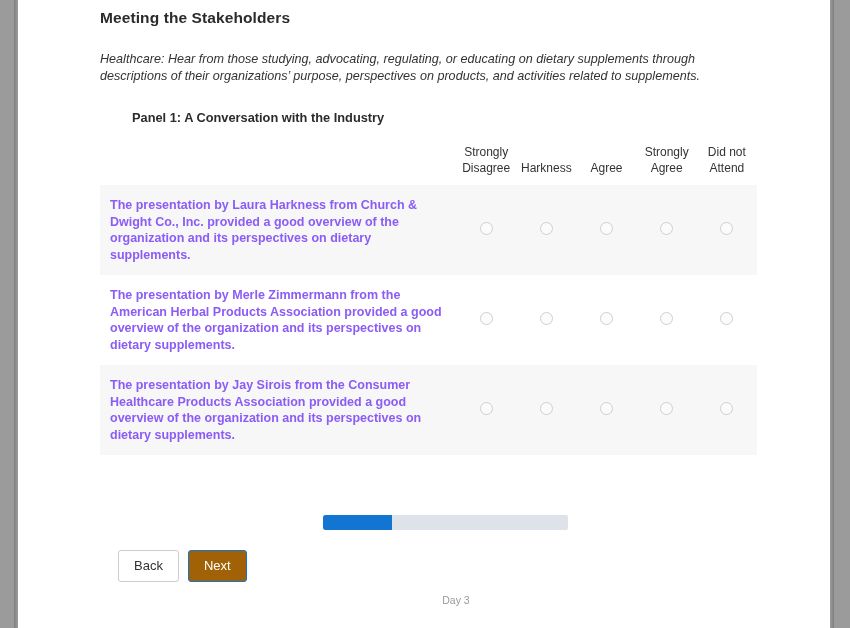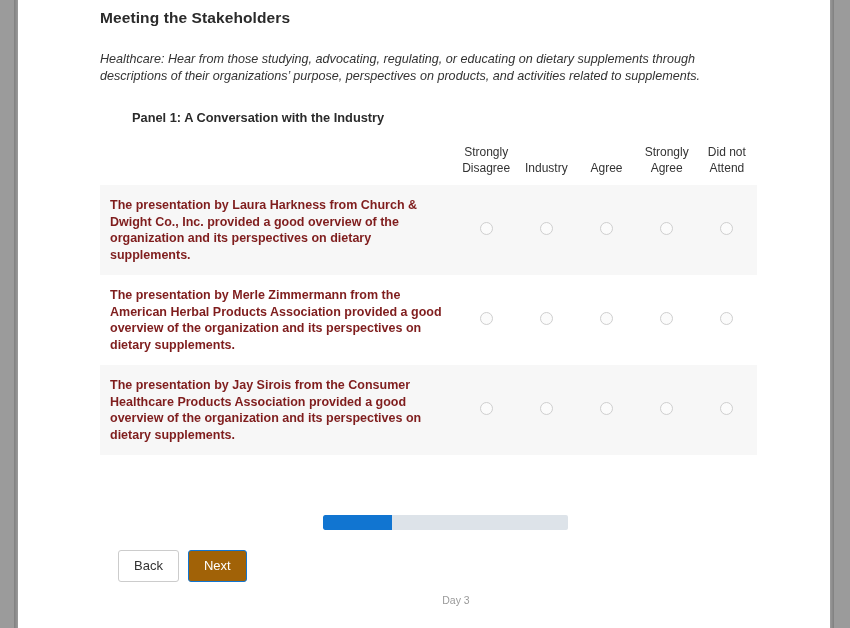--- a/index.html
+++ b/index.html
@@ -74,21 +74,21 @@
     text-align: center;
     vertical-align: bottom;
     padding: 0 0 9px 0;
     line-height: 16px;
   }
   th.qhead { padding: 0; }
   tbody tr.row-alt td { background: #f7f7f7; }
   td.qtext {
     font-size: 12.5px;
     font-weight: bold;
-    color: #7f1d1d;
+    color: #8b5cf6;
     line-height: 16.5px;
     padding: 12px 14px 12px 10px;
     vertical-align: middle;
   }
   td.cell {
     text-align: center;
     vertical-align: middle;
     padding: 0;
   }
   .radio {
@@ -181,21 +181,21 @@
           <col class="occol">
             <col class="occol">
             <col class="occol">
             <col class="occol">
             <col class="occol">
         </colgroup>
         <thead>
           <tr>
             <th class="qhead"></th>
             <th class="opt">Strongly Disagree</th>
-            <th class="opt">Industry</th>
+            <th class="opt">Harkness</th>
             <th class="opt">Agree</th>
             <th class="opt">Strongly Agree</th>
             <th class="opt">Did not Attend</th>
           </tr>
         </thead>
         <tbody>
           <tr class="row-alt">
             <td class="qtext">The presentation by Laura Harkness from Church &amp; Dwight Co., Inc. provided a good overview of the organization and its perspectives on dietary supplements.</td>
             <td class="cell"><span class="radio"></span></td>
             <td class="cell"><span class="radio"></span></td>

